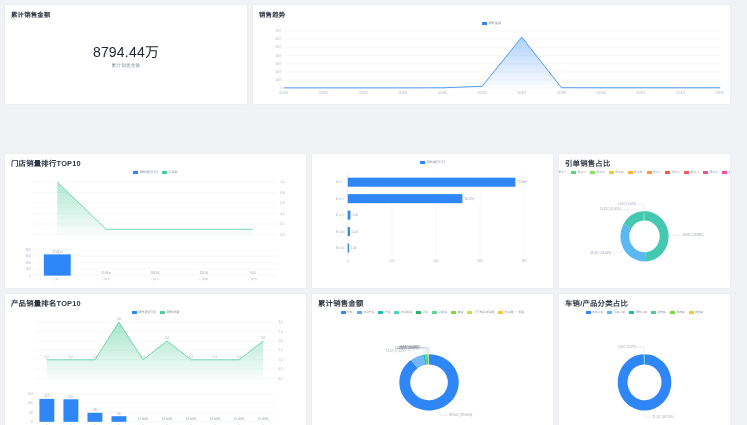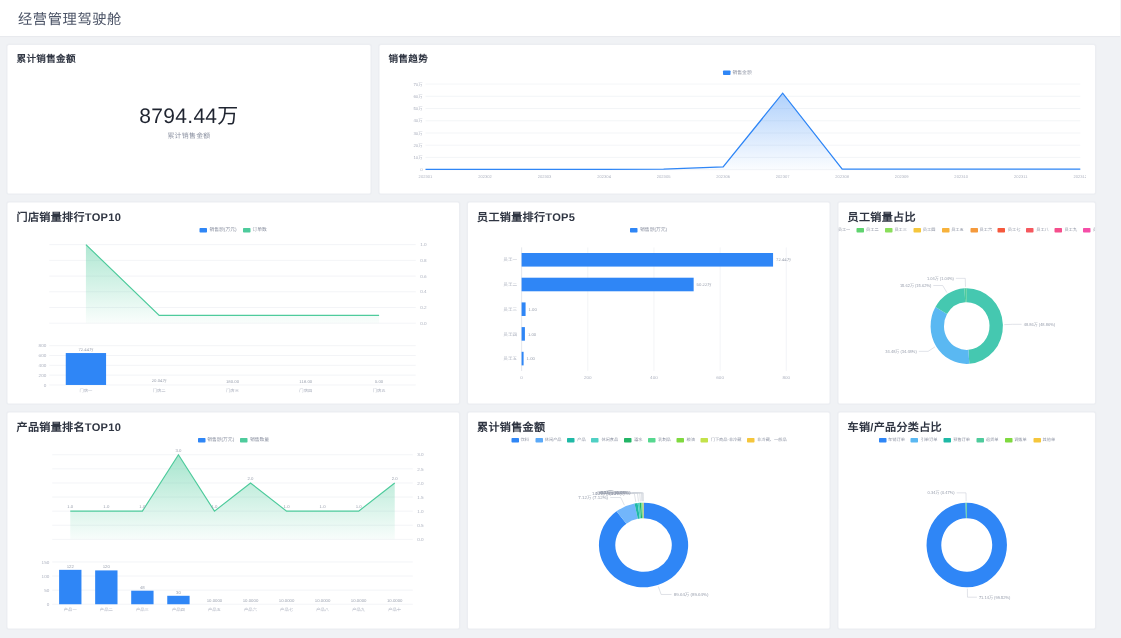--- a/index.html
+++ b/index.html
@@ -15,21 +15,21 @@
   .app-header {
     height: 25px; background: #ffffff; flex: 0 0 25px;
     display: flex; align-items: center; padding-left: 12px;
     border-bottom: 1px solid #e8eaee;
   }
   .app-header .title { font-size: 9.5px; color: #4b5366; letter-spacing: .4px; }
 
   .grid { flex: 1; padding: 4px 16px 4px 4px; display: flex; flex-direction: column; gap: 4px; }
   .row { display: flex; gap: 4px; }
   .row-1 { height: 101px; }
-  .row-2 { height: 136px; }
+  .row-2 { height: 136px; margin-top: 44px; }
   .row-3 { height: 146px; }
 
   .panel {
     background: #ffffff; border: 1px solid #eceef2; border-radius: 2px;
     position: relative; overflow: hidden; padding: 5px 6px 2px 6px;
   }
   .p-kpi   { width: 244px; }
   .p-trend { flex: 1; }
   .p-a { width: 303px; }
   .p-b { width: 243px; }
@@ -68,23 +68,20 @@
   .gridline { stroke: #eef0f4; stroke-width: .5; }
   .axisline { stroke: #dfe2e9; stroke-width: .5; }
   .pie-label { font-size: 3px; fill: #9aa0ae; font-family: "Liberation Sans", sans-serif; }
   .pie-lead { stroke: #c8ccd6; stroke-width: .4; fill: none; }
 </style>
 </head>
 <body>
 
 <div class="app">
 
-  <div class="app-header">
-    <span class="title">经营管理驾驶舱</span>
-  </div>
 
   <div class="grid">
 
     <div class="row row-1">
 
       <div class="panel p-kpi">
         <div class="panel-title">累计销售金额</div>
         <div class="kpi-body">
           <div class="kpi-inner">
             <div class="kpi-value">8794.44万</div>
@@ -199,21 +196,20 @@
               <text x="46.6" y="119" text-anchor="middle" class="tick-x">门店一</text>
               <text x="95.8" y="119" text-anchor="middle" class="tick-x">门店二</text>
               <text x="145" y="119" text-anchor="middle" class="tick-x">门店三</text>
               <text x="194.2" y="119" text-anchor="middle" class="tick-x">门店四</text>
               <text x="243.4" y="119" text-anchor="middle" class="tick-x">门店五</text>
             </svg>
         </div>
       </div>
 
       <div class="panel p-b">
-        <div class="panel-title lg">员工销量排行TOP5</div>
         <div class="chart">
           <div class="legend" id="lg-emp">
               <div class="lg-item">
                 <span class="lg-swatch" style="background: rgb(47, 134, 246);"></span>
                 <span class="lg-text">销售额(万元)</span>
               </div>
             </div>
           <svg viewBox="0 0 231 124" preserveAspectRatio="none" id="svg-emp">
               <line x1="30" y1="16" x2="30" y2="104" class="gridline"></line>
               <text x="30" y="110" text-anchor="middle" class="tick">0</text>
@@ -239,21 +235,21 @@
               <text x="34.225" y="78.80000000000001" text-anchor="start" class="dlabel">1.00</text>
               <text x="27" y="78.80000000000001" text-anchor="end" class="tick">员工四</text>
               <rect x="30" y="90.36" width="1.335" height="9.680000000000001" fill="#2f86f6"></rect>
               <text x="33.335" y="96.4" text-anchor="start" class="dlabel">1.00</text>
               <text x="27" y="96.4" text-anchor="end" class="tick">员工五</text>
             </svg>
         </div>
       </div>
 
       <div class="panel p-c">
-        <div class="panel-title lg">员工销量占比</div>
+        <div class="panel-title lg">引单销售占比</div>
         <div class="chart">
           <div class="legend" id="lg-empshare">
               <div class="lg-item">
                 <span class="lg-swatch" style="background: rgb(78, 203, 156);"></span>
                 <span class="lg-text sm">员工一</span>
               </div>
               <div class="lg-item">
                 <span class="lg-swatch" style="background: rgb(95, 211, 111);"></span>
                 <span class="lg-text sm">员工二</span>
               </div>

